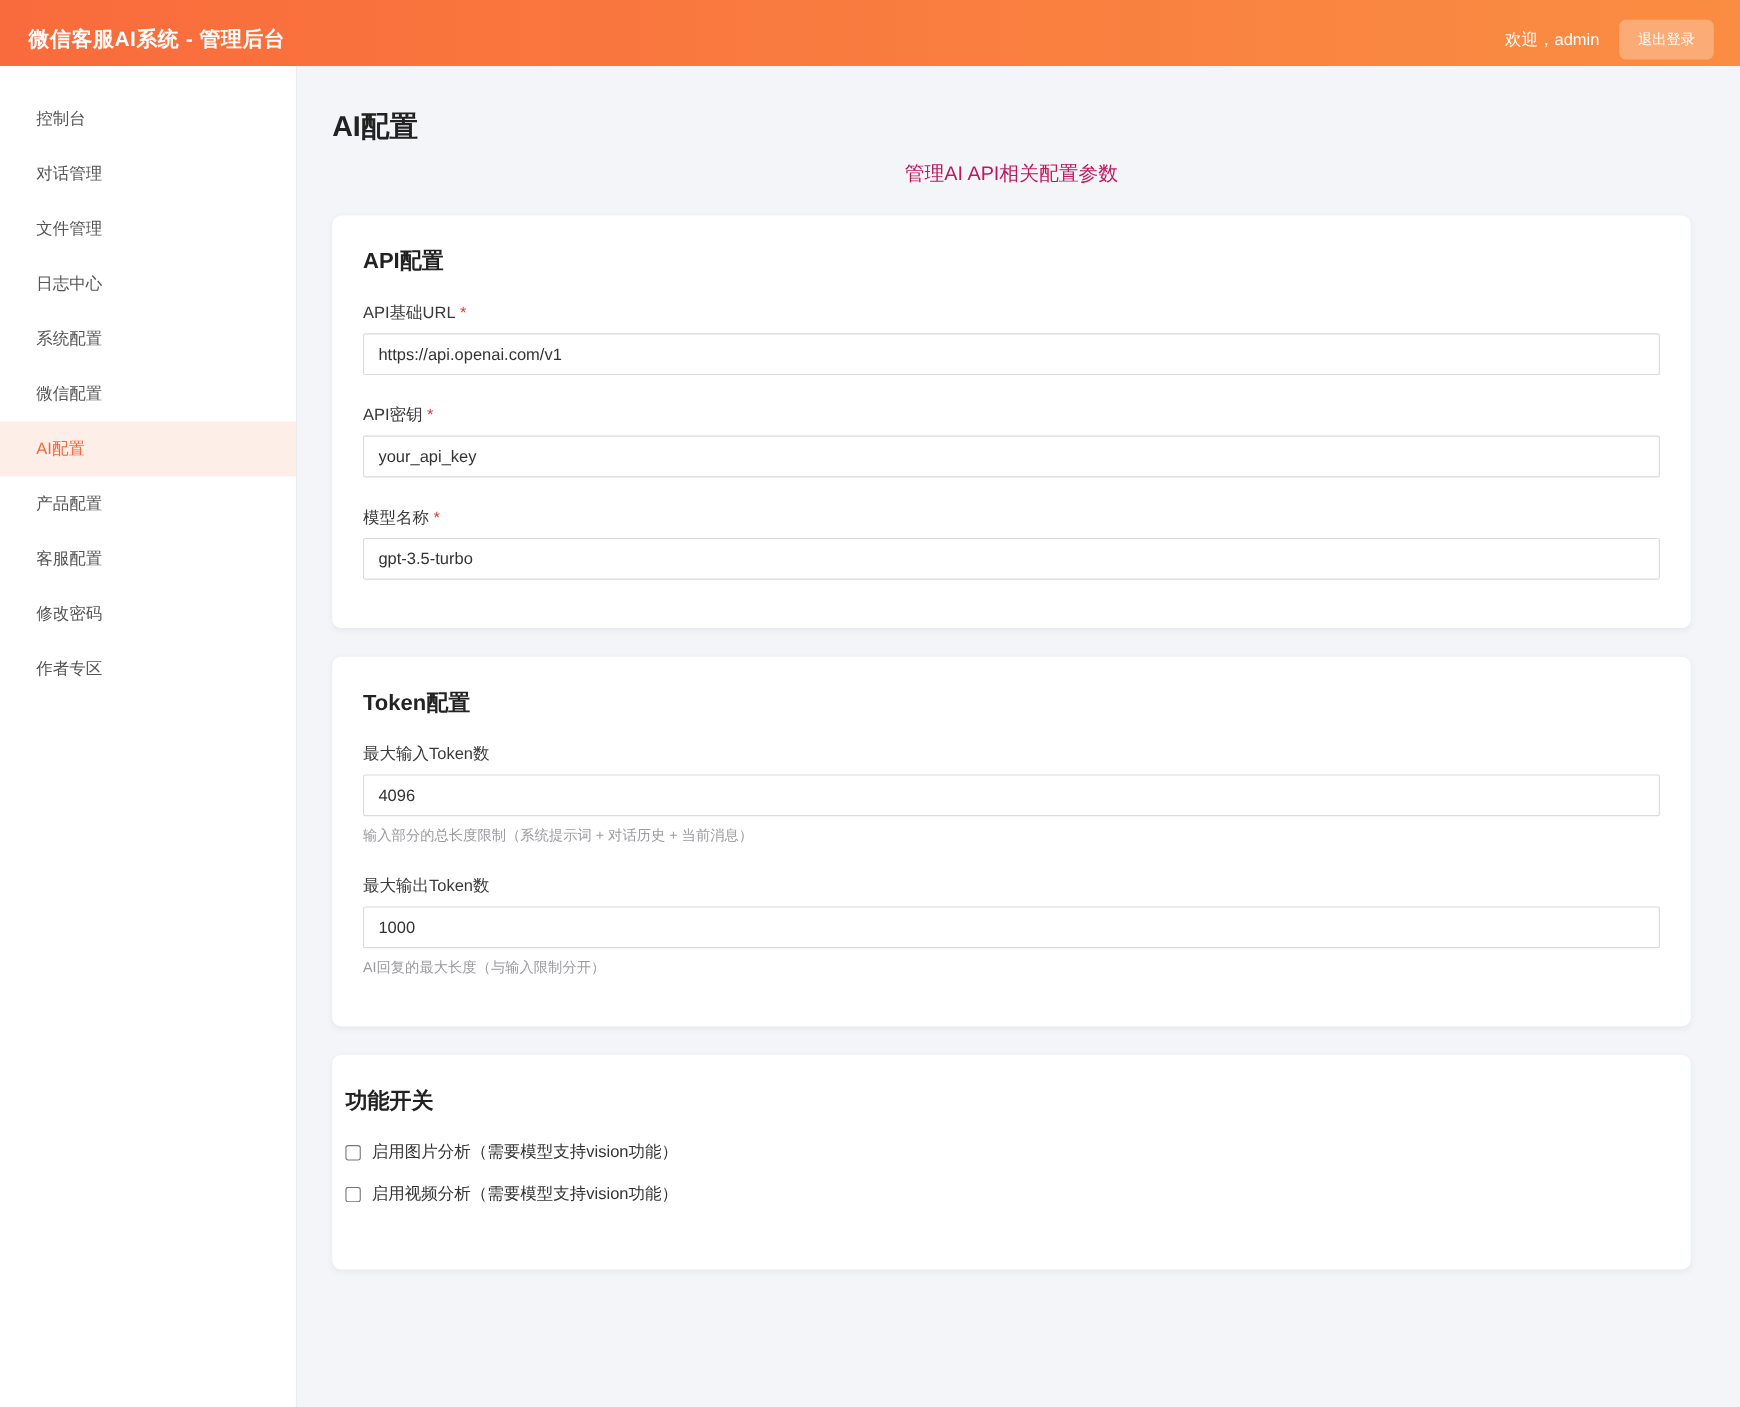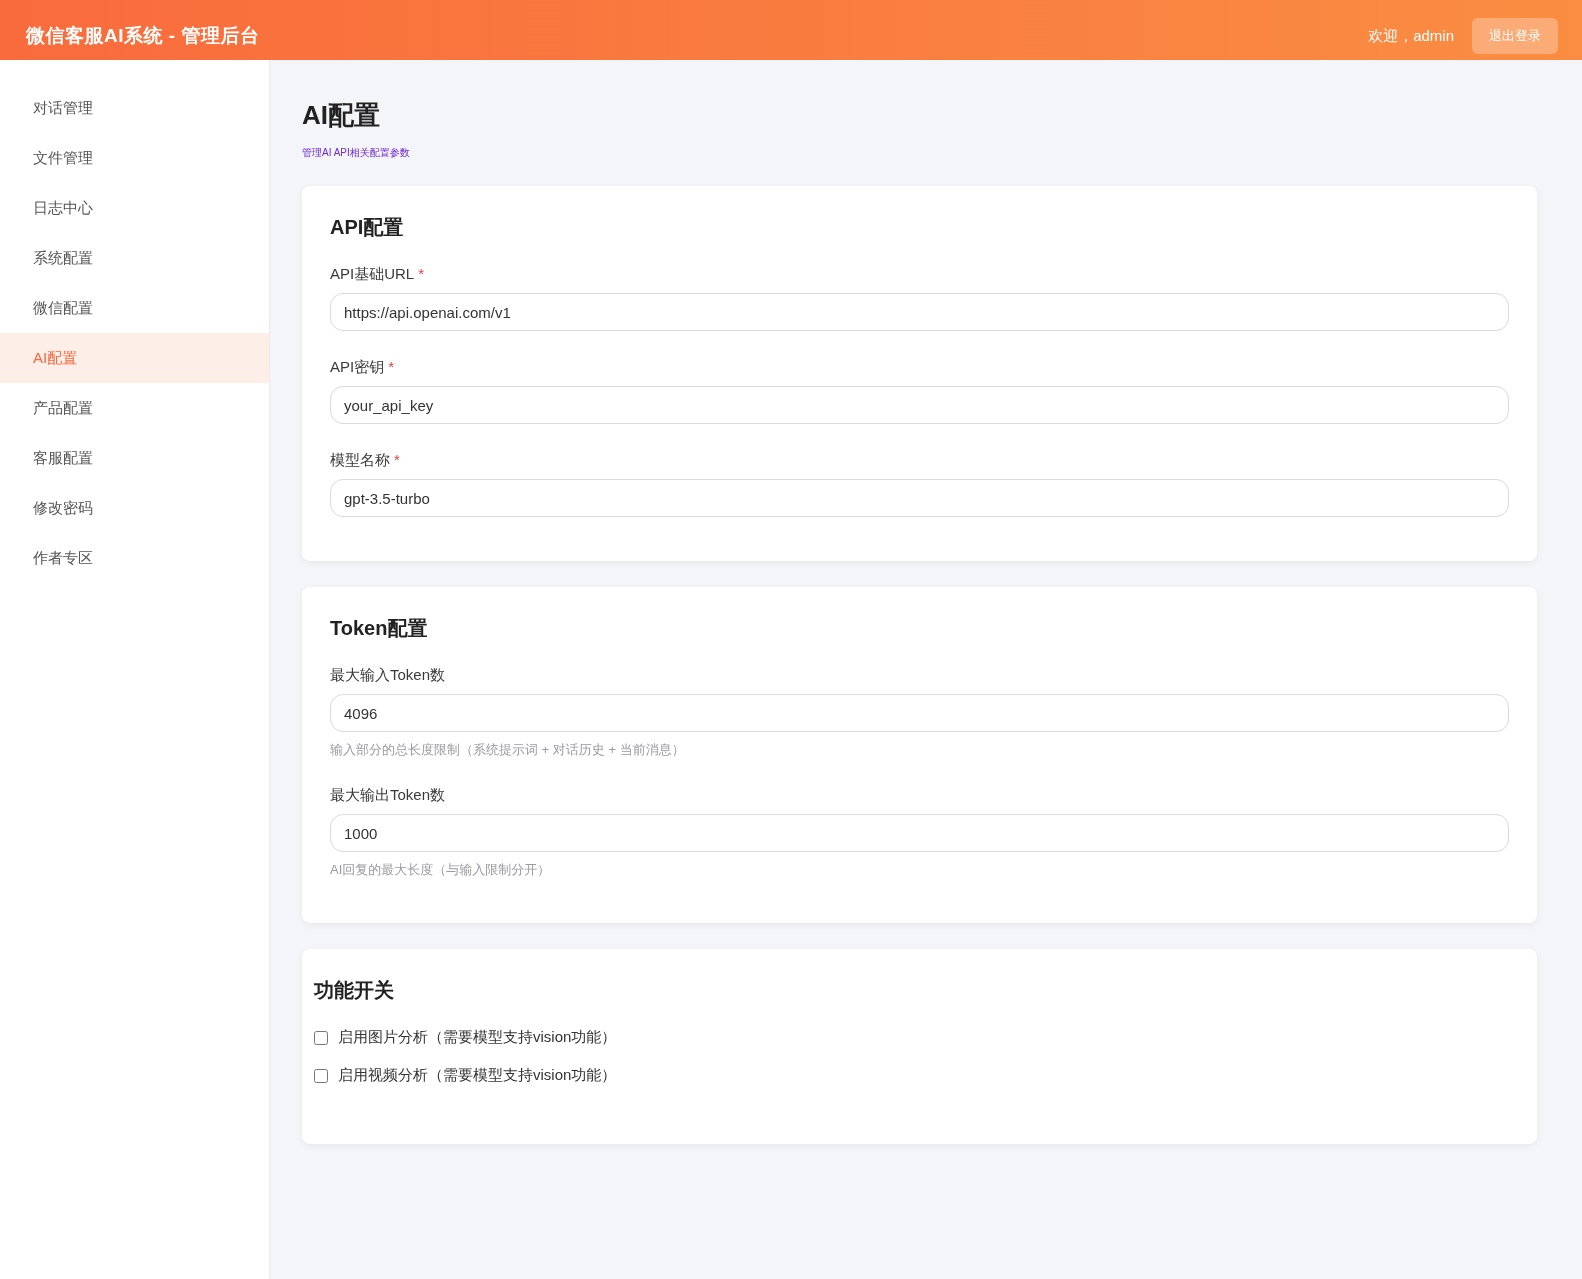--- a/index.html
+++ b/index.html
@@ -54,39 +54,39 @@
   .nav-item.active {
     background: #fdeee8;
     color: #f9663c;
   }
   .main {
     flex: 1;
     padding: 38px 45px 0 32px;
     overflow: hidden;
   }
   .page-title { font-size: 26px; font-weight: bold; color: #222; }
-  .page-subtitle { font-size: 10px; color: #6d28d9; margin-top: 13px; }
+  .page-subtitle { font-size: 18px; color: #be185d; margin-top: 13px; text-align: center; }
   
   .card {
     background: #fff;
     border-radius: 8px;
     box-shadow: 0 2px 6px rgba(60,70,90,0.07);
     padding: 28px 28px 22px 28px;
     margin-top: 26px;
   }
   .card-title { font-size: 20px; font-weight: bold; color: #222; margin-bottom: 24px; }
   .field { margin-bottom: 27px; }
   .field:last-child { margin-bottom: 22px; }
   .field-label { font-size: 15px; color: #3a3a3a; margin-bottom: 9px; }
   .req { color: #e24040; margin-left: 4px; }
   .text-input {
     width: 100%;
     height: 38px;
     border: 1px solid #d9dade;
-    border-radius: 13px;
+    border-radius: 2px;
     padding: 0 13px;
     font-size: 15px;
     font-family: inherit;
     color: #333;
     background: #fff;
     outline: none;
   }
   .field-hint { font-size: 13px; color: #9a9aa0; margin-top: 9px; }
   
   .check-row {
@@ -110,20 +110,21 @@
   <div class="app-title">微信客服AI系统 - 管理后台</div>
   <div class="header-right">
     <span class="welcome-text">欢迎，admin</span>
     <button class="logout-btn">退出登录</button>
   </div>
 </header>
 
 <div class="layout">
 
   <nav class="sidebar">
+    <div class="nav-item">控制台</div>
     <div class="nav-item">对话管理</div>
     <div class="nav-item">文件管理</div>
     <div class="nav-item">日志中心</div>
     <div class="nav-item">系统配置</div>
     <div class="nav-item">微信配置</div>
     <div class="nav-item active">AI配置</div>
     <div class="nav-item">产品配置</div>
     <div class="nav-item">客服配置</div>
     <div class="nav-item">修改密码</div>
     <div class="nav-item">作者专区</div>

